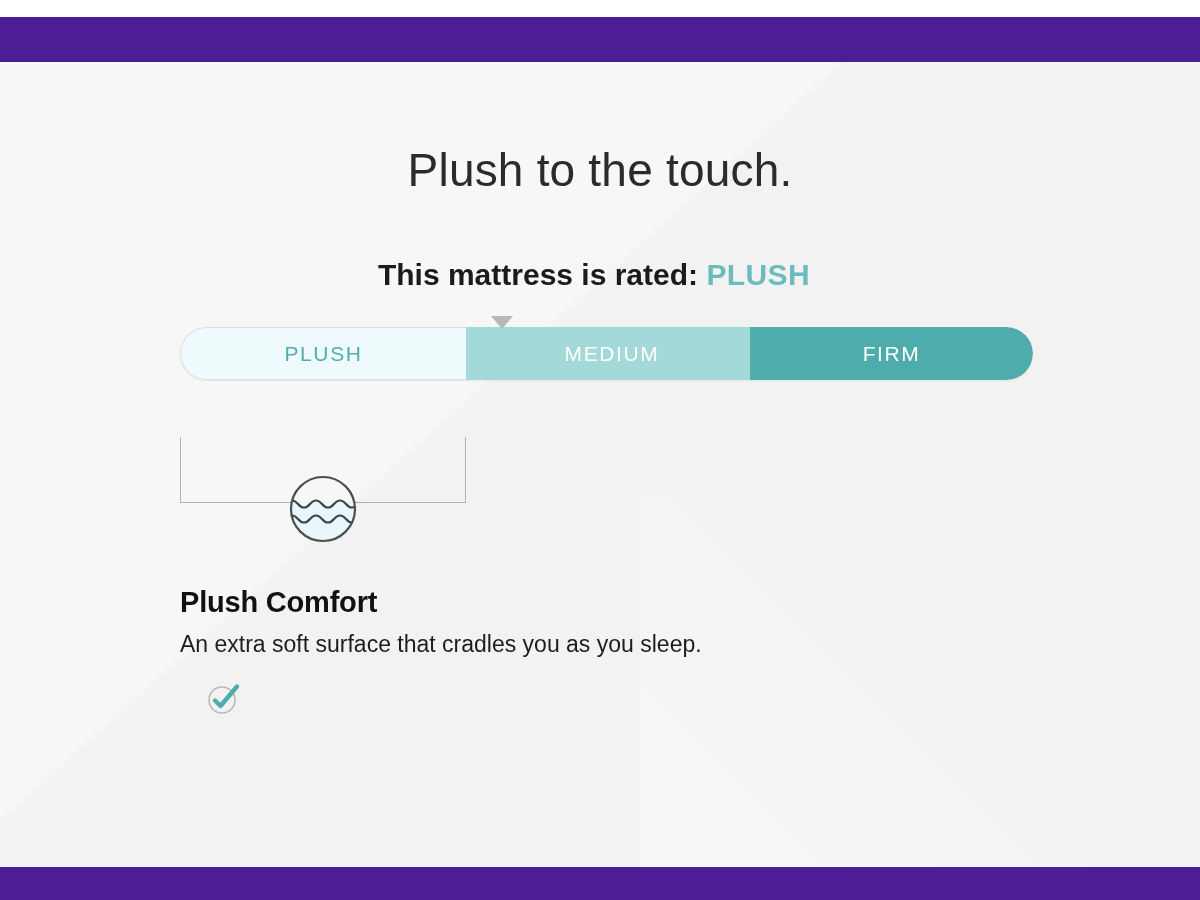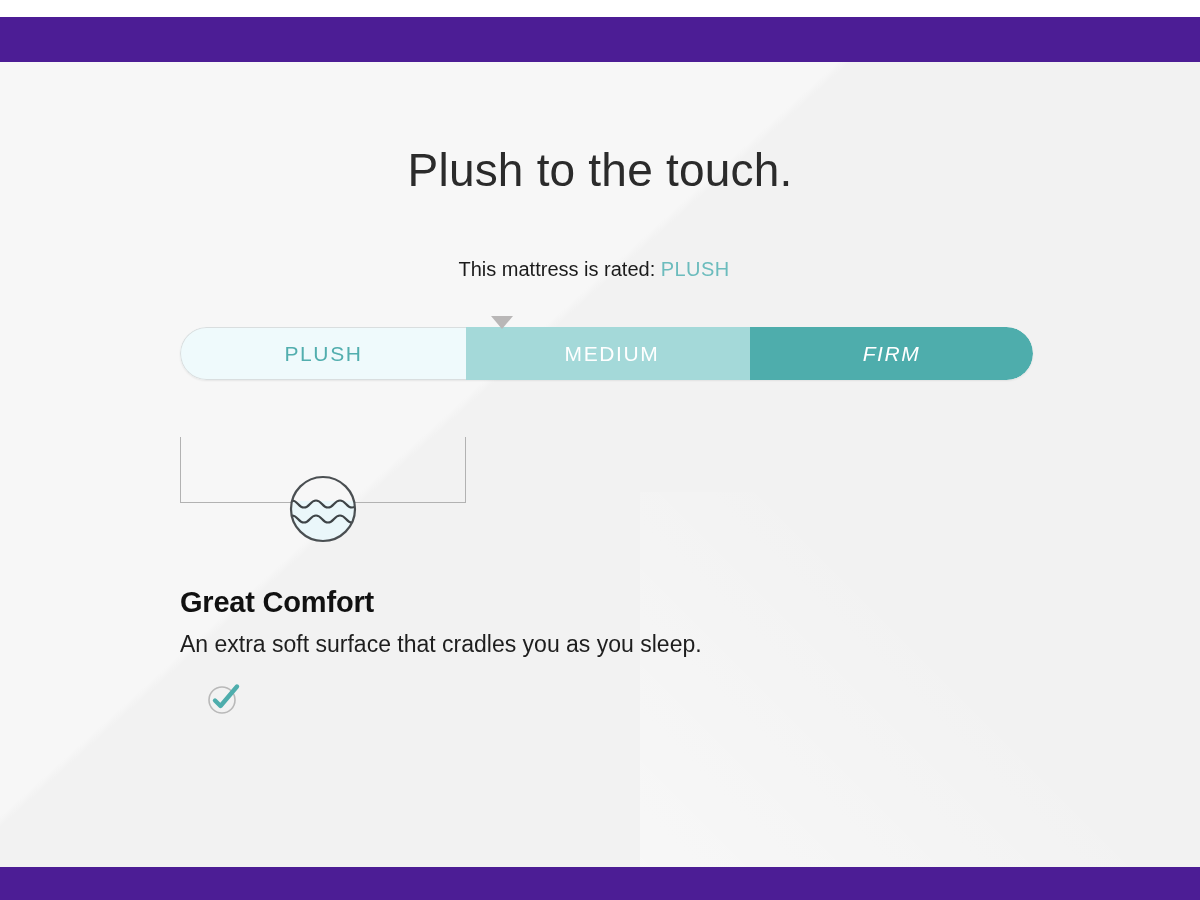--- a/index.html
+++ b/index.html
@@ -70,22 +70,22 @@
     letter-spacing: 0.2px;
     color: #2b2b2b;
     white-space: nowrap;
   }
   .subtitle {
     position: absolute;
     left: 0;
     top: 196px;
     width: 1188px;
     text-align: center;
-    font-size: 20px;
-    font-weight: 400;
+    font-size: 30px;
+    font-weight: 700;
     color: #1b1b1b;
     white-space: nowrap;
   }
   .subtitle .rating-value {
     color: #6cbcbd;
     letter-spacing: 0.4px;
   }
 
   
   .scale-wrap {
@@ -128,21 +128,20 @@
     width: 284px;
     background: #a4d9d9;
     color: #ffffff;
     padding-left: 8px;
   }
   .seg-firm {
     width: 283px;
     background: #4eadac;
     color: #ffffff;
     border-radius: 0 27px 27px 0;
-    font-style: italic;
   }
   .marker-triangle {
     position: absolute;
     left: 311px;
     top: -11px;
     width: 0;
     height: 0;
     border-left: 11px solid transparent;
     border-right: 11px solid transparent;
     border-top: 13px solid #b9b7b7;
@@ -246,21 +245,21 @@
         </defs>
         <g clip-path="url(#circClip)">
           <rect x="0" y="27" width="70" height="43" fill="#eaf7fa"></rect>
           <path d="M -2 30 q 6 -7 12 0 q 6 7 12 0 q 6 -7 12 0 q 6 7 12 0 q 6 -7 12 0 q 6 7 12 0" fill="none" stroke="#3e4447" stroke-width="2.1" stroke-linecap="round"></path>
           <path d="M -2 45 q 6 -7 12 0 q 6 7 12 0 q 6 -7 12 0 q 6 7 12 0 q 6 -7 12 0 q 6 7 12 0" fill="none" stroke="#3e4447" stroke-width="2.1" stroke-linecap="round"></path>
         </g>
         <circle cx="35" cy="35" r="32" fill="none" stroke="#4a4f52" stroke-width="2.2"></circle>
       </svg>
     </div>
 
-    <div class="detail-title">Great Comfort</div>
+    <div class="detail-title">Plush Comfort</div>
     <div class="detail-desc">An extra soft surface that cradles you as you sleep.</div>
 
     <div class="benefit-row">
       <span class="benefit-check">
         <svg width="36" height="34" viewBox="0 0 36 34" xmlns="http://www.w3.org/2000/svg">
           <circle cx="15" cy="18" r="13" fill="none" stroke="#b9b9b9" stroke-width="1.6"></circle>
           <path d="M 8 18.5 L 13.5 24 L 30 4.5" fill="none" stroke="#4eadac" stroke-width="4.4" stroke-linecap="round" stroke-linejoin="round"></path>
         </svg>
       </span>
     </div>

